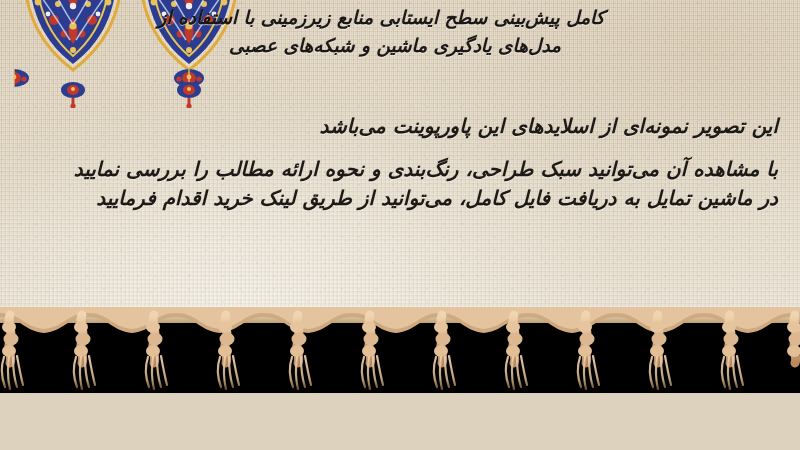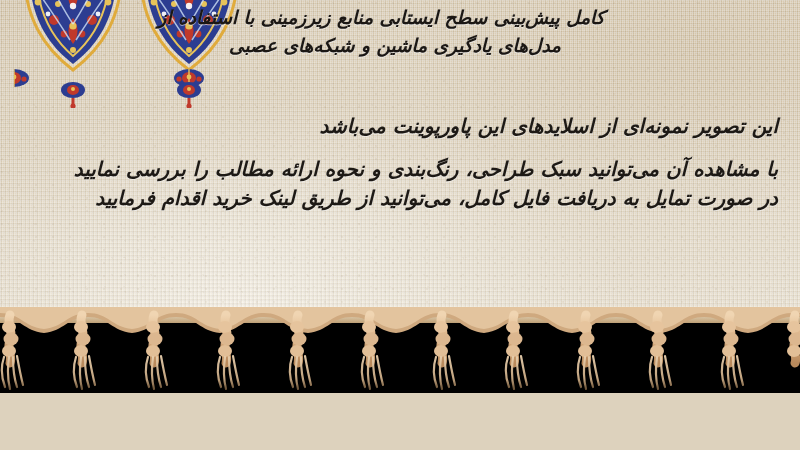--- a/index.html
+++ b/index.html
@@ -243,21 +243,21 @@
   <div class="textwrap">
 
     <div class="title">
       <span class="tline l1">کامل پیش‌بینی سطح ایستابی منابع زیرزمینی با استفاده از</span>
       <span class="tline l2">مدل‌های یادگیری ماشین و شبکه‌های عصبی</span>
     </div>
 
     <div class="body">
       <span class="bline b1">این تصویر نمونه‌ای از اسلایدهای این پاورپوینت می‌باشد</span>
       <span class="bline b2">با مشاهده آن می‌توانید سبک طراحی، رنگ‌بندی و نحوه ارائه مطالب را بررسی نمایید</span>
-      <span class="bline b3">در صورت تمایل به دریافت فایل کامل، می‌توانید از طریق لینک خرید اقدام فرمایید</span>
+      <span class="bline b3">در ماشین تمایل به دریافت فایل کامل، می‌توانید از طریق لینک خرید اقدام فرمایید</span>
     </div>
 
   </div>
 
   <div class="fringe">
     <div class="topedge"></div>
     <svg viewBox="0 0 800 86" preserveAspectRatio="none" aria-hidden="true">
       <defs>
         <linearGradient id="cord" x1="0" y1="0" x2="0" y2="1">
           <stop offset="0%" stop-color="#f0d5b2"></stop>

